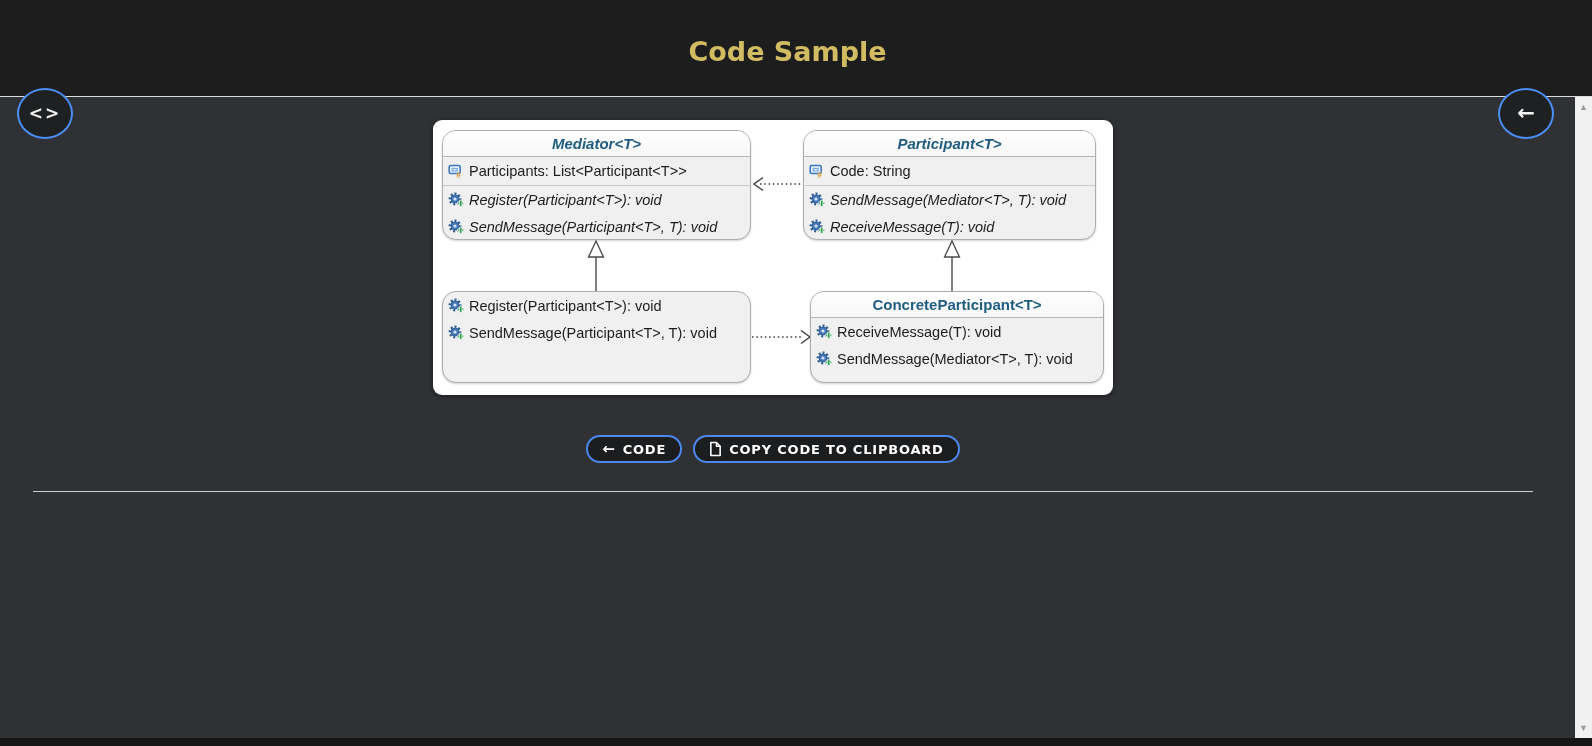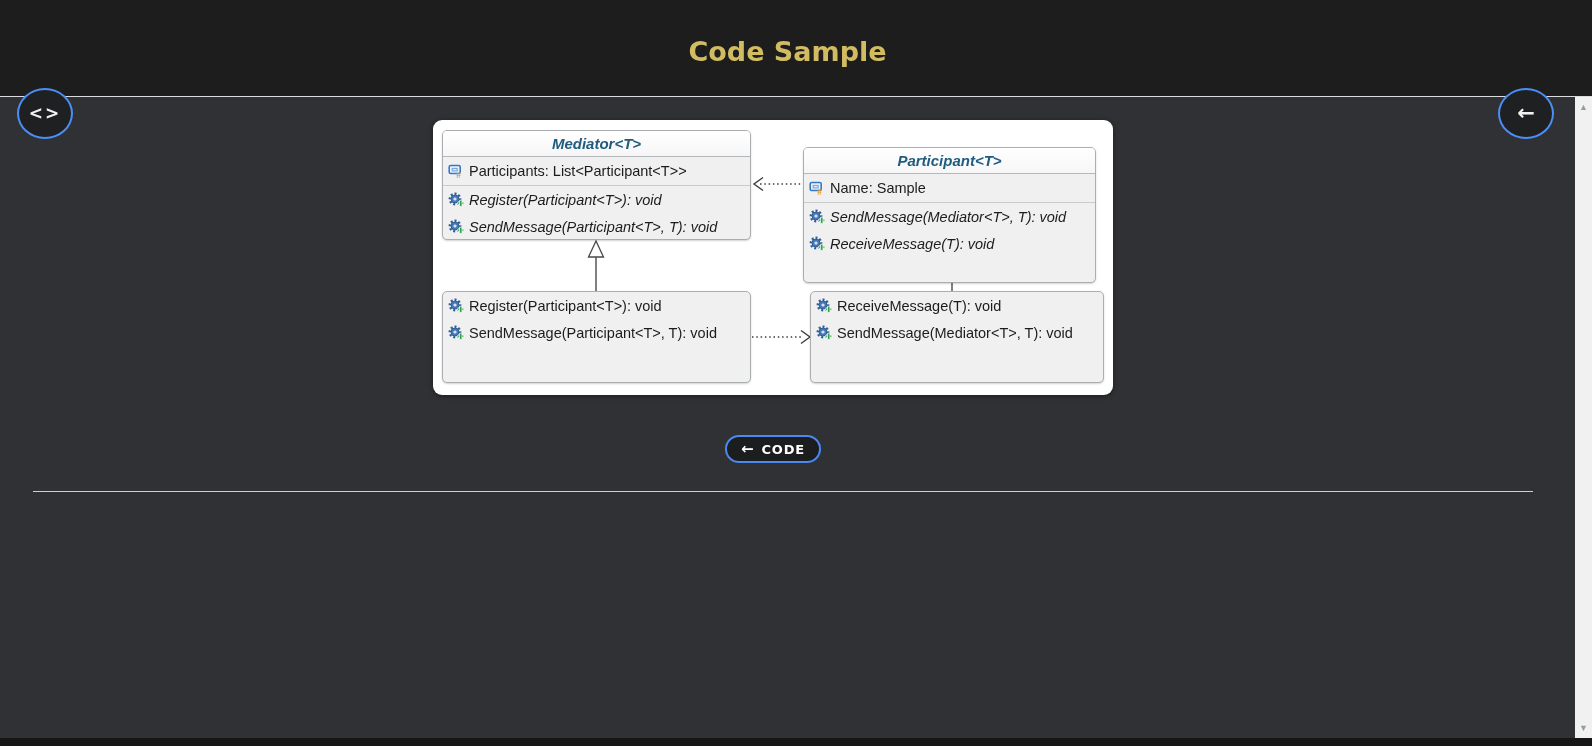--- a/index.html
+++ b/index.html
@@ -24,21 +24,21 @@
   .fab-right { left:1498px; top:88px; }
   .fab-glyph { font-size:17px; font-weight:bold; letter-spacing:2px; line-height:1; }
   .fab-right .fab-glyph { font-size:21px; letter-spacing:0; }
 
   
   .diagram-panel { position:absolute; left:433px; top:22px; width:680px; height:275px;
     background:#ffffff; border-radius:9px; box-shadow:0 1px 5px rgba(0,0,0,.45); }
   .relations { position:absolute; left:0; top:0; width:680px; height:275px; pointer-events:none; }
 
   .class-box { position:absolute; background:#f0f0f1; border:1px solid #abaeb0;
-    border-radius:5px; box-shadow:0 1px 2px rgba(0,0,0,.18); overflow:hidden; }
+    border-radius:14px; box-shadow:0 1px 2px rgba(0,0,0,.18); overflow:hidden; }
   .class-title { height:26px; line-height:25px; text-align:center; font-size:15px;
     font-weight:bold; color:#1f5c80; background:linear-gradient(#ffffff,#f6f6f6);
     border-bottom:1px solid #b5b8ba; }
   .abstract .class-title { font-style:italic; }
   .member-row { display:flex; align-items:center; gap:5px; padding-left:5px;
     height:27px; font-size:14.5px; color:#1c1c1c; white-space:nowrap; }
   .field-row { height:28px; }
   .member-sep { border-top:1px solid #c9cbcd; }
   .abstract .method-row .member-text { font-style:italic; }
   .mi { width:16px; height:16px; flex:0 0 16px; display:inline-flex; }
@@ -142,31 +142,31 @@
                 <circle cx="7" cy="7" r="4" fill="#4878b8" stroke="#2f5e96" stroke-width="1"></circle>
                 <circle cx="7" cy="7" r="1.6" fill="#d8e4f4"></circle>
                 <rect x="9.6" y="10" width="6.2" height="2.6" rx="0.6" fill="#2ba04a" stroke="#ffffff" stroke-width="0.8"></rect>
                 <rect x="11.4" y="8.2" width="2.6" height="6.2" rx="0.6" fill="#2ba04a" stroke="#ffffff" stroke-width="0.8"></rect>
               </svg>
           </span>
           <span class="member-text">SendMessage(Participant&lt;T&gt;, T): void</span>
         </div>
       </div>
 
-      <div class="class-box abstract" style="left:370px; top:27px; width:293px; height:136px">
+      <div class="class-box abstract" style="left:370px; top:10px; width:293px; height:110px">
         <div class="class-title">Participant&lt;T&gt;</div>
         <div class="member-row field-row">
           <span class="mi">
             <svg viewBox="0 0 16 16" width="16" height="16">
                 <rect x="1.2" y="2.5" width="11" height="8" rx="1.5" fill="#eaf1fb" stroke="#3a78c2" stroke-width="1.6"></rect>
                 <rect x="4.2" y="5.5" width="5" height="2.4" fill="none" stroke="#79aade" stroke-width="1.2"></rect>
                 <text x="8.2" y="15.2" font-size="8.5" font-weight="bold" fill="#e09c28">#</text>
               </svg>
           </span>
-          <span class="member-text">Name: Sample</span>
+          <span class="member-text">Code: String</span>
         </div>
         <div class="member-sep"></div>
         <div class="member-row method-row">
           <span class="mi">
             <svg viewBox="0 0 16 16" width="16" height="16">
                 <circle cx="7" cy="7" r="5.2" fill="none" stroke="#2f5e96" stroke-width="2.4" stroke-dasharray="2 1.9"></circle>
                 <circle cx="7" cy="7" r="4" fill="#4878b8" stroke="#2f5e96" stroke-width="1"></circle>
                 <circle cx="7" cy="7" r="1.6" fill="#d8e4f4"></circle>
                 <rect x="9.6" y="10" width="6.2" height="2.6" rx="0.6" fill="#2ba04a" stroke="#ffffff" stroke-width="0.8"></rect>
                 <rect x="11.4" y="8.2" width="2.6" height="6.2" rx="0.6" fill="#2ba04a" stroke="#ffffff" stroke-width="0.8"></rect>
@@ -209,20 +209,21 @@
                 <circle cx="7" cy="7" r="1.6" fill="#d8e4f4"></circle>
                 <rect x="9.6" y="10" width="6.2" height="2.6" rx="0.6" fill="#2ba04a" stroke="#ffffff" stroke-width="0.8"></rect>
                 <rect x="11.4" y="8.2" width="2.6" height="6.2" rx="0.6" fill="#2ba04a" stroke="#ffffff" stroke-width="0.8"></rect>
               </svg>
           </span>
           <span class="member-text">SendMessage(Participant&lt;T&gt;, T): void</span>
         </div>
       </div>
 
       <div class="class-box" style="left:377px; top:171px; width:294px; height:92px">
+        <div class="class-title">ConcreteParticipant&lt;T&gt;</div>
         <div class="member-row method-row">
           <span class="mi">
             <svg viewBox="0 0 16 16" width="16" height="16">
                 <circle cx="7" cy="7" r="5.2" fill="none" stroke="#2f5e96" stroke-width="2.4" stroke-dasharray="2 1.9"></circle>
                 <circle cx="7" cy="7" r="4" fill="#4878b8" stroke="#2f5e96" stroke-width="1"></circle>
                 <circle cx="7" cy="7" r="1.6" fill="#d8e4f4"></circle>
                 <rect x="9.6" y="10" width="6.2" height="2.6" rx="0.6" fill="#2ba04a" stroke="#ffffff" stroke-width="0.8"></rect>
                 <rect x="11.4" y="8.2" width="2.6" height="6.2" rx="0.6" fill="#2ba04a" stroke="#ffffff" stroke-width="0.8"></rect>
               </svg>
           </span>
@@ -242,20 +243,29 @@
         </div>
       </div>
 
     </section>
 
     <div class="actions">
       <button class="pill-btn">
         <span class="btn-arrow">←</span>
         <span>CODE</span>
       </button>
+      <button class="pill-btn">
+        <span class="btn-file">
+          <svg viewBox="0 0 14 17" width="13" height="16">
+              <path d="M2 1.5 h6 l4 4 v10 h-10 z" fill="none" stroke="#ffffff" stroke-width="1.7" stroke-linejoin="round"></path>
+              <path d="M8 1.5 v4 h4" fill="none" stroke="#ffffff" stroke-width="1.5" stroke-linejoin="round"></path>
+            </svg>
+        </span>
+        <span>COPY CODE TO CLIPBOARD</span>
+      </button>
     </div>
 
     <hr class="divider">
 
   </main>
 
   <div class="scrollbar">
     <div class="scroll-arrow up">▲</div>
     <div class="scroll-arrow down">▼</div>
   </div>

